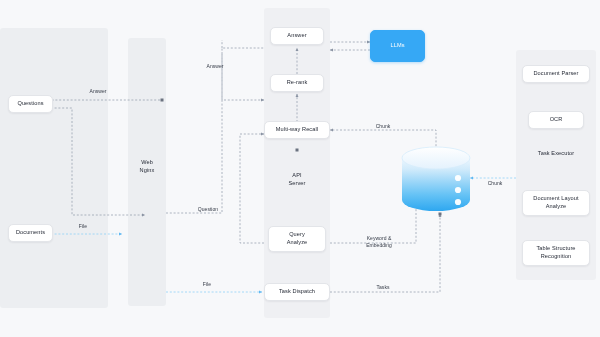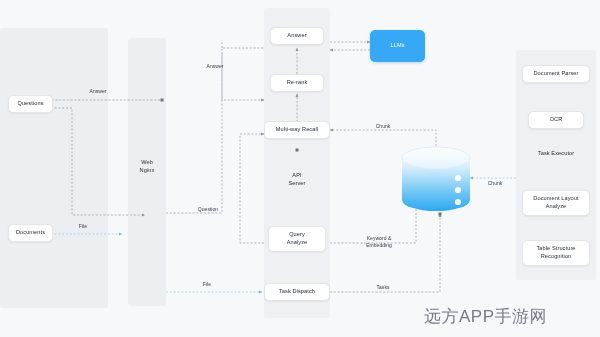--- a/index.html
+++ b/index.html
@@ -257,15 +257,14 @@
 
   <div class="edge-label" style="left:366px; top:123px; width:34px;">Chunk</div>
 
   <div class="edge-label" style="left:478px; top:180px; width:34px;">Chunk</div>
 
   <div class="edge-label" style="left:352px; top:235px; width:54px;">Keyword &amp;
 Embedding</div>
 
   <div class="edge-label" style="left:366px; top:284px; width:34px;">Tasks</div>
 
-  <div class="watermark" style="left:424px; top:305px;">远方APP手游网</div>
 
 </div>
 
 </body></html>

